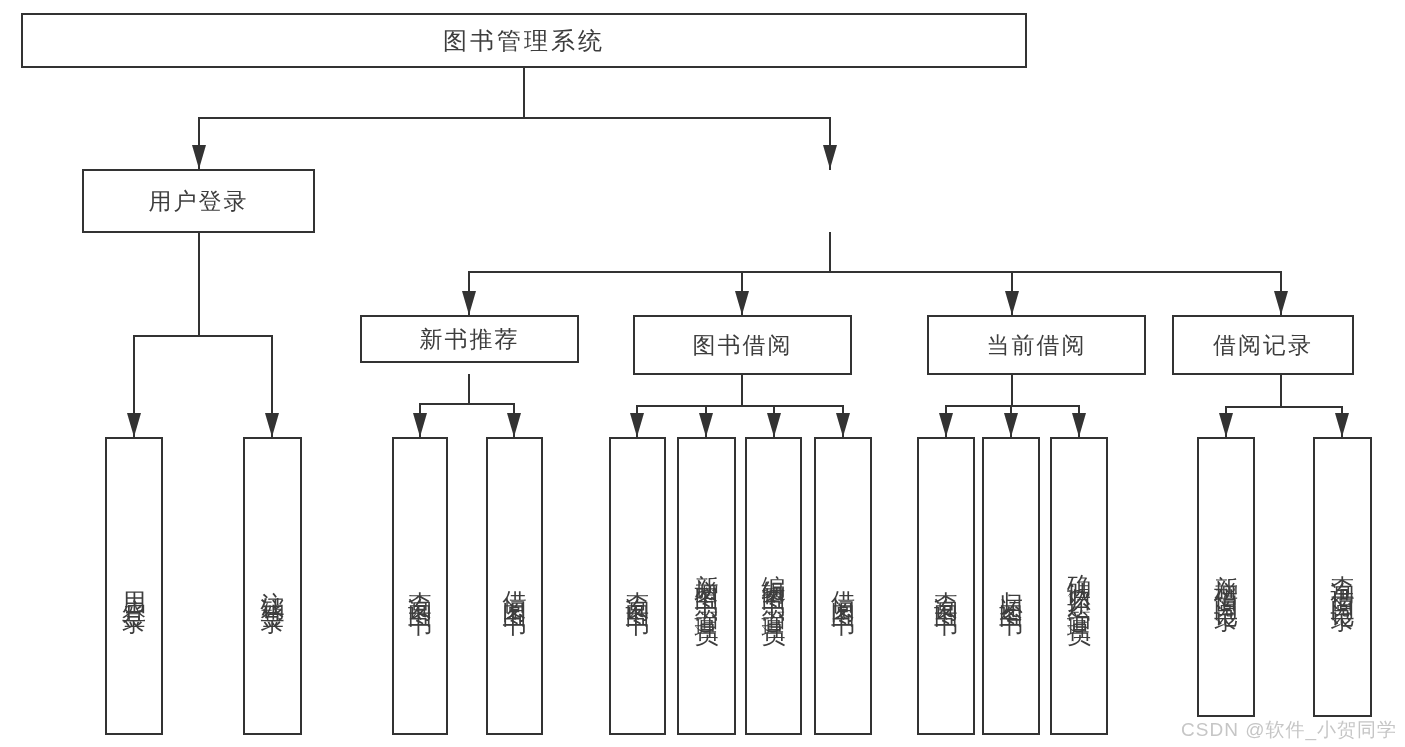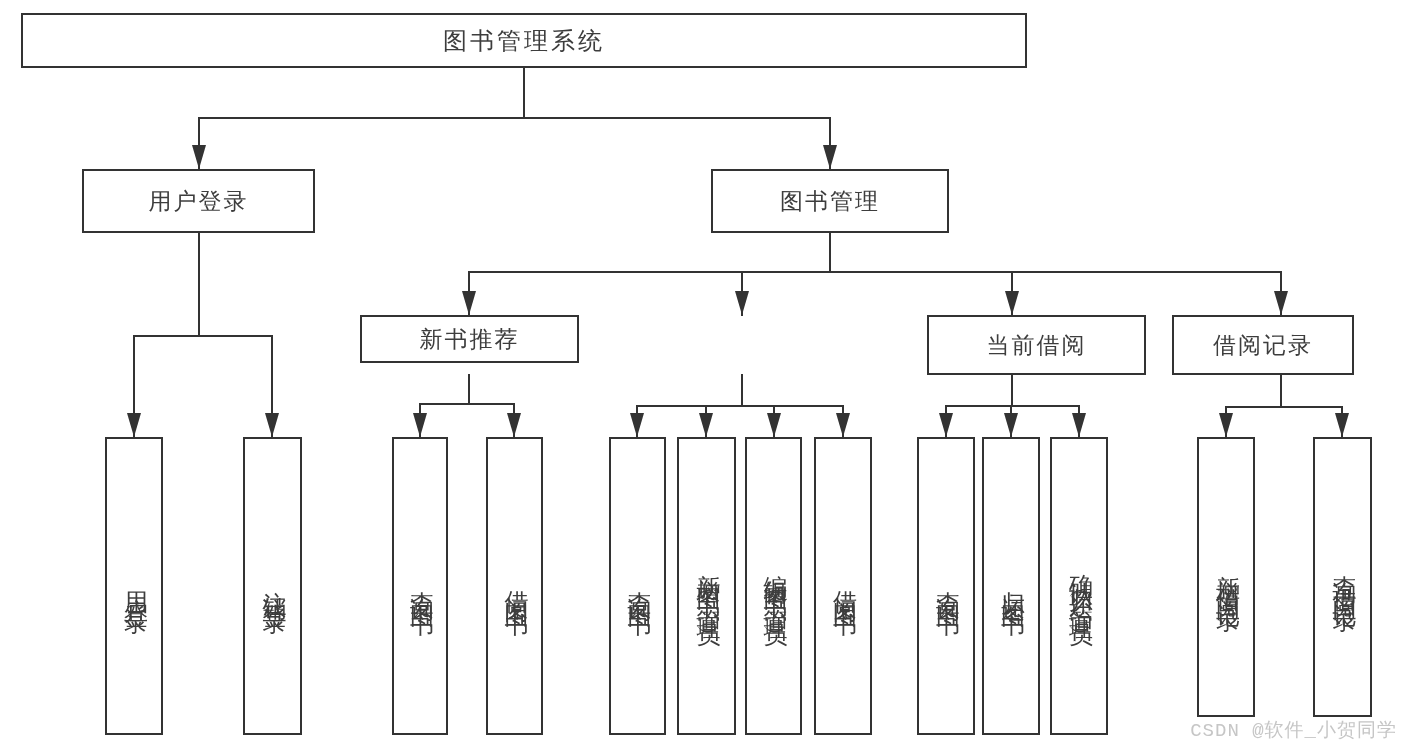--- a/index.html
+++ b/index.html
@@ -6,21 +6,21 @@
     --line:#333333;
     --text:#3d3d3d;
     --bg:#ffffff;
     --wm:#c6c6c6;
   }
   html,body{margin:0;padding:0;background:var(--bg);}
   .canvas{
     position:relative;
     width:1405px;height:747px;
     background:var(--bg);
-    font-family:Liberation Mono, monospace;
+    font-family:Liberation Sans, sans-serif;
     color:var(--text);
     overflow:hidden;
   }
   svg.connectors{position:absolute;left:0;top:0;width:1405px;height:747px;}
   .node{
     position:absolute;
     box-sizing:border-box;
     border:2px solid var(--line);
     background:var(--bg);
     display:flex;
@@ -108,26 +108,26 @@
     </g>
   </svg>
 
   <div class="node root" style="left:21px;top:13px;width:1006px;height:55px;">
     <span class="lbl">图书管理系统</span>
   </div>
 
   <div class="node" style="left:82px;top:169px;width:233px;height:64px;">
     <span class="lbl">用户登录</span>
   </div>
-  <div class="node" style="left:711px;top:169px;width:238px;height:64px;">
-    <span class="lbl">图书管理</span>
-  </div>
 
   <div class="node" style="left:360px;top:315px;width:219px;height:48px;">
     <span class="lbl">新书推荐</span>
+  </div>
+  <div class="node" style="left:633px;top:315px;width:219px;height:60px;">
+    <span class="lbl">图书借阅</span>
   </div>
   <div class="node" style="left:903px;top:315px;width:219px;height:60px;margin-left:24px;">
     <span class="lbl">当前借阅</span>
   </div>
   <div class="node" style="left:1172px;top:315px;width:182px;height:60px;">
     <span class="lbl">借阅记录</span>
   </div>
 
   <div class="node leaf" style="left:105px;top:437px;width:58px;height:298px;">
     <span class="lbl">用户登录</span>

